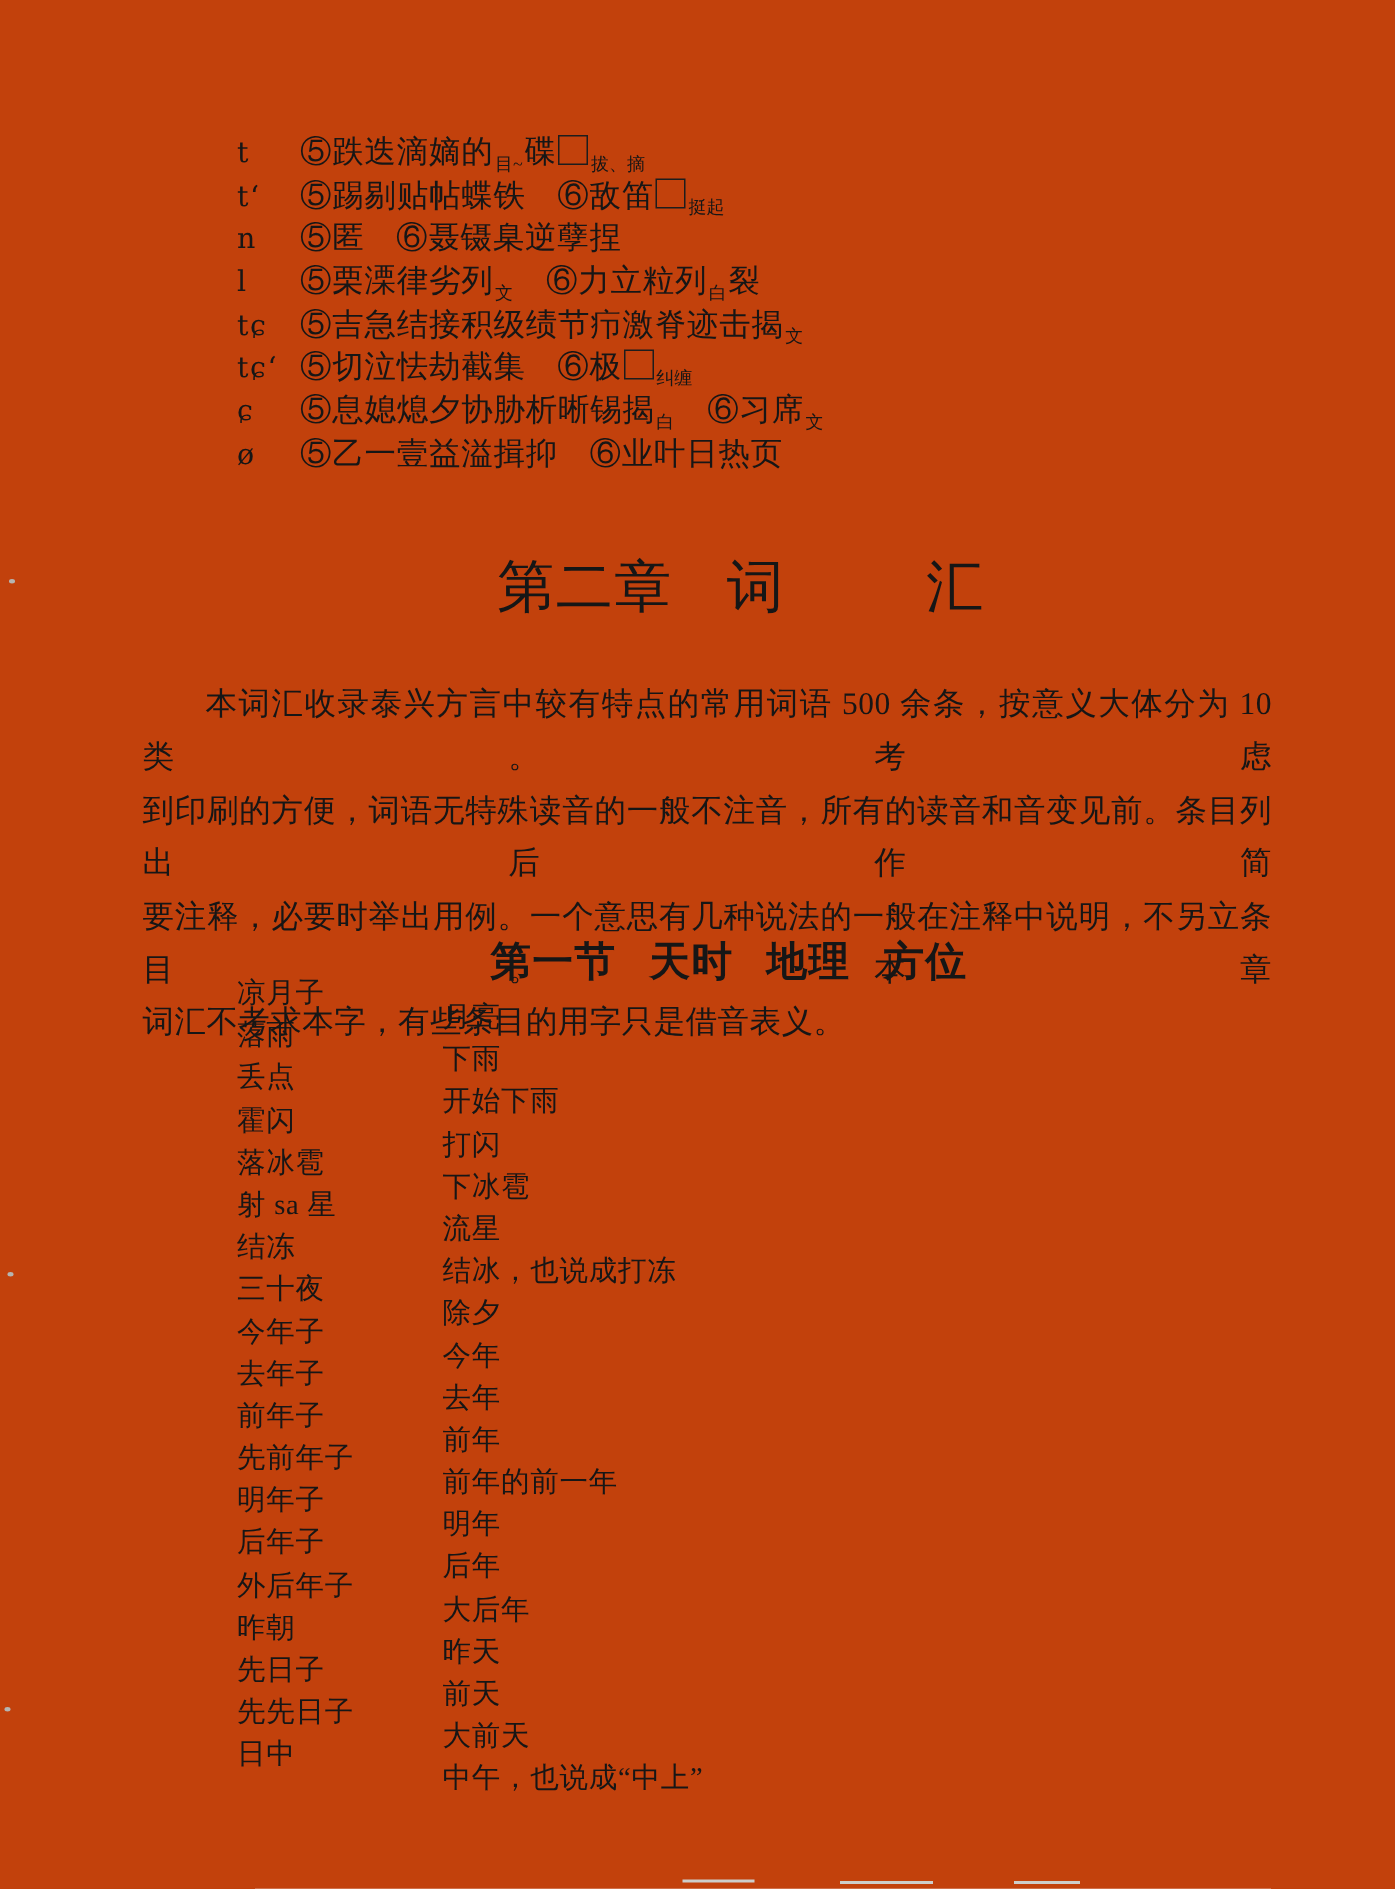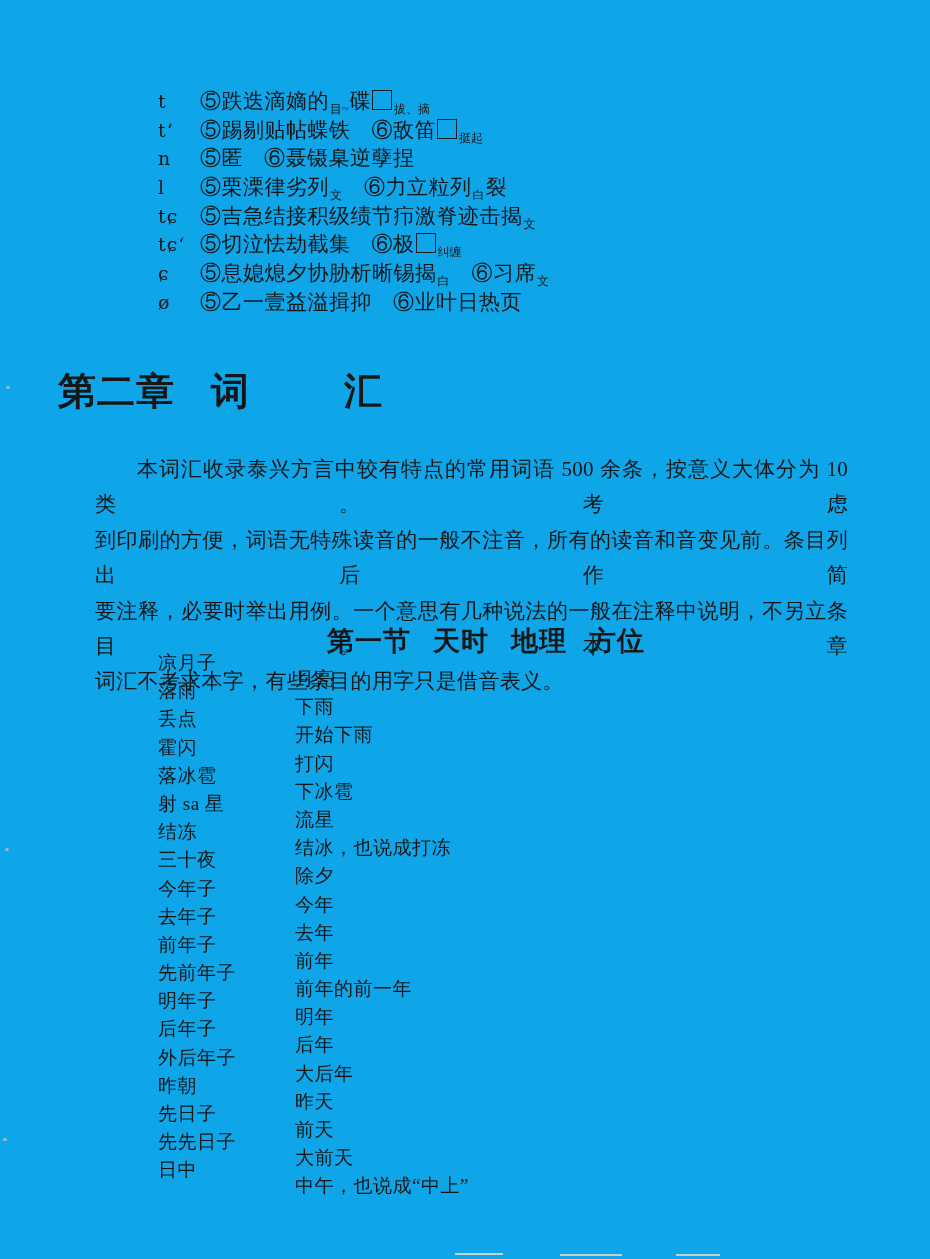--- a/index.html
+++ b/index.html
@@ -1,19 +1,19 @@
 <!DOCTYPE html>
 <html><head>
 <meta charset="utf-8">
 <style>
   html,body { margin:0; padding:0; }
   .page {
     position:relative;
     width:930px; height:1259px;
-    background:#0ea5e9;
+    background:#c2410c;
     color:#161616;
     font-family:"Liberation Serif", serif;
     overflow:hidden;
   }
 
   
   .phonetics { position:absolute; top:87px; left:158px; width:700px; }
   .ph-line { height:28.7px; line-height:28.7px; font-size:21px; white-space:nowrap; }
   .ph-sym {
     display:inline-block; width:42px;
@@ -30,21 +30,22 @@
     border:1.7px solid #1d1d1d;
     position:relative; top:2px; margin:0 1px;
     background:transparent;
   }
   .g2 { margin-left:21px;text-align:center; }
 
   
   .chapter-title {
     position:absolute; top:366px; left:0; right:0;
     padding-left:58px;
-    font-size:38px; font-weight:700;
+    text-align:center;
+    font-size:38px; font-weight:400;
     letter-spacing:1px;
     white-space:nowrap;
   }
   .chapter-title .w1 { margin-left:36px; }
   .chapter-title .w2 { margin-left:94px; }
 
   
   .intro {
     position:absolute; top:452px; left:95px; width:753px;
     font-size:21px; line-height:35.4px;

